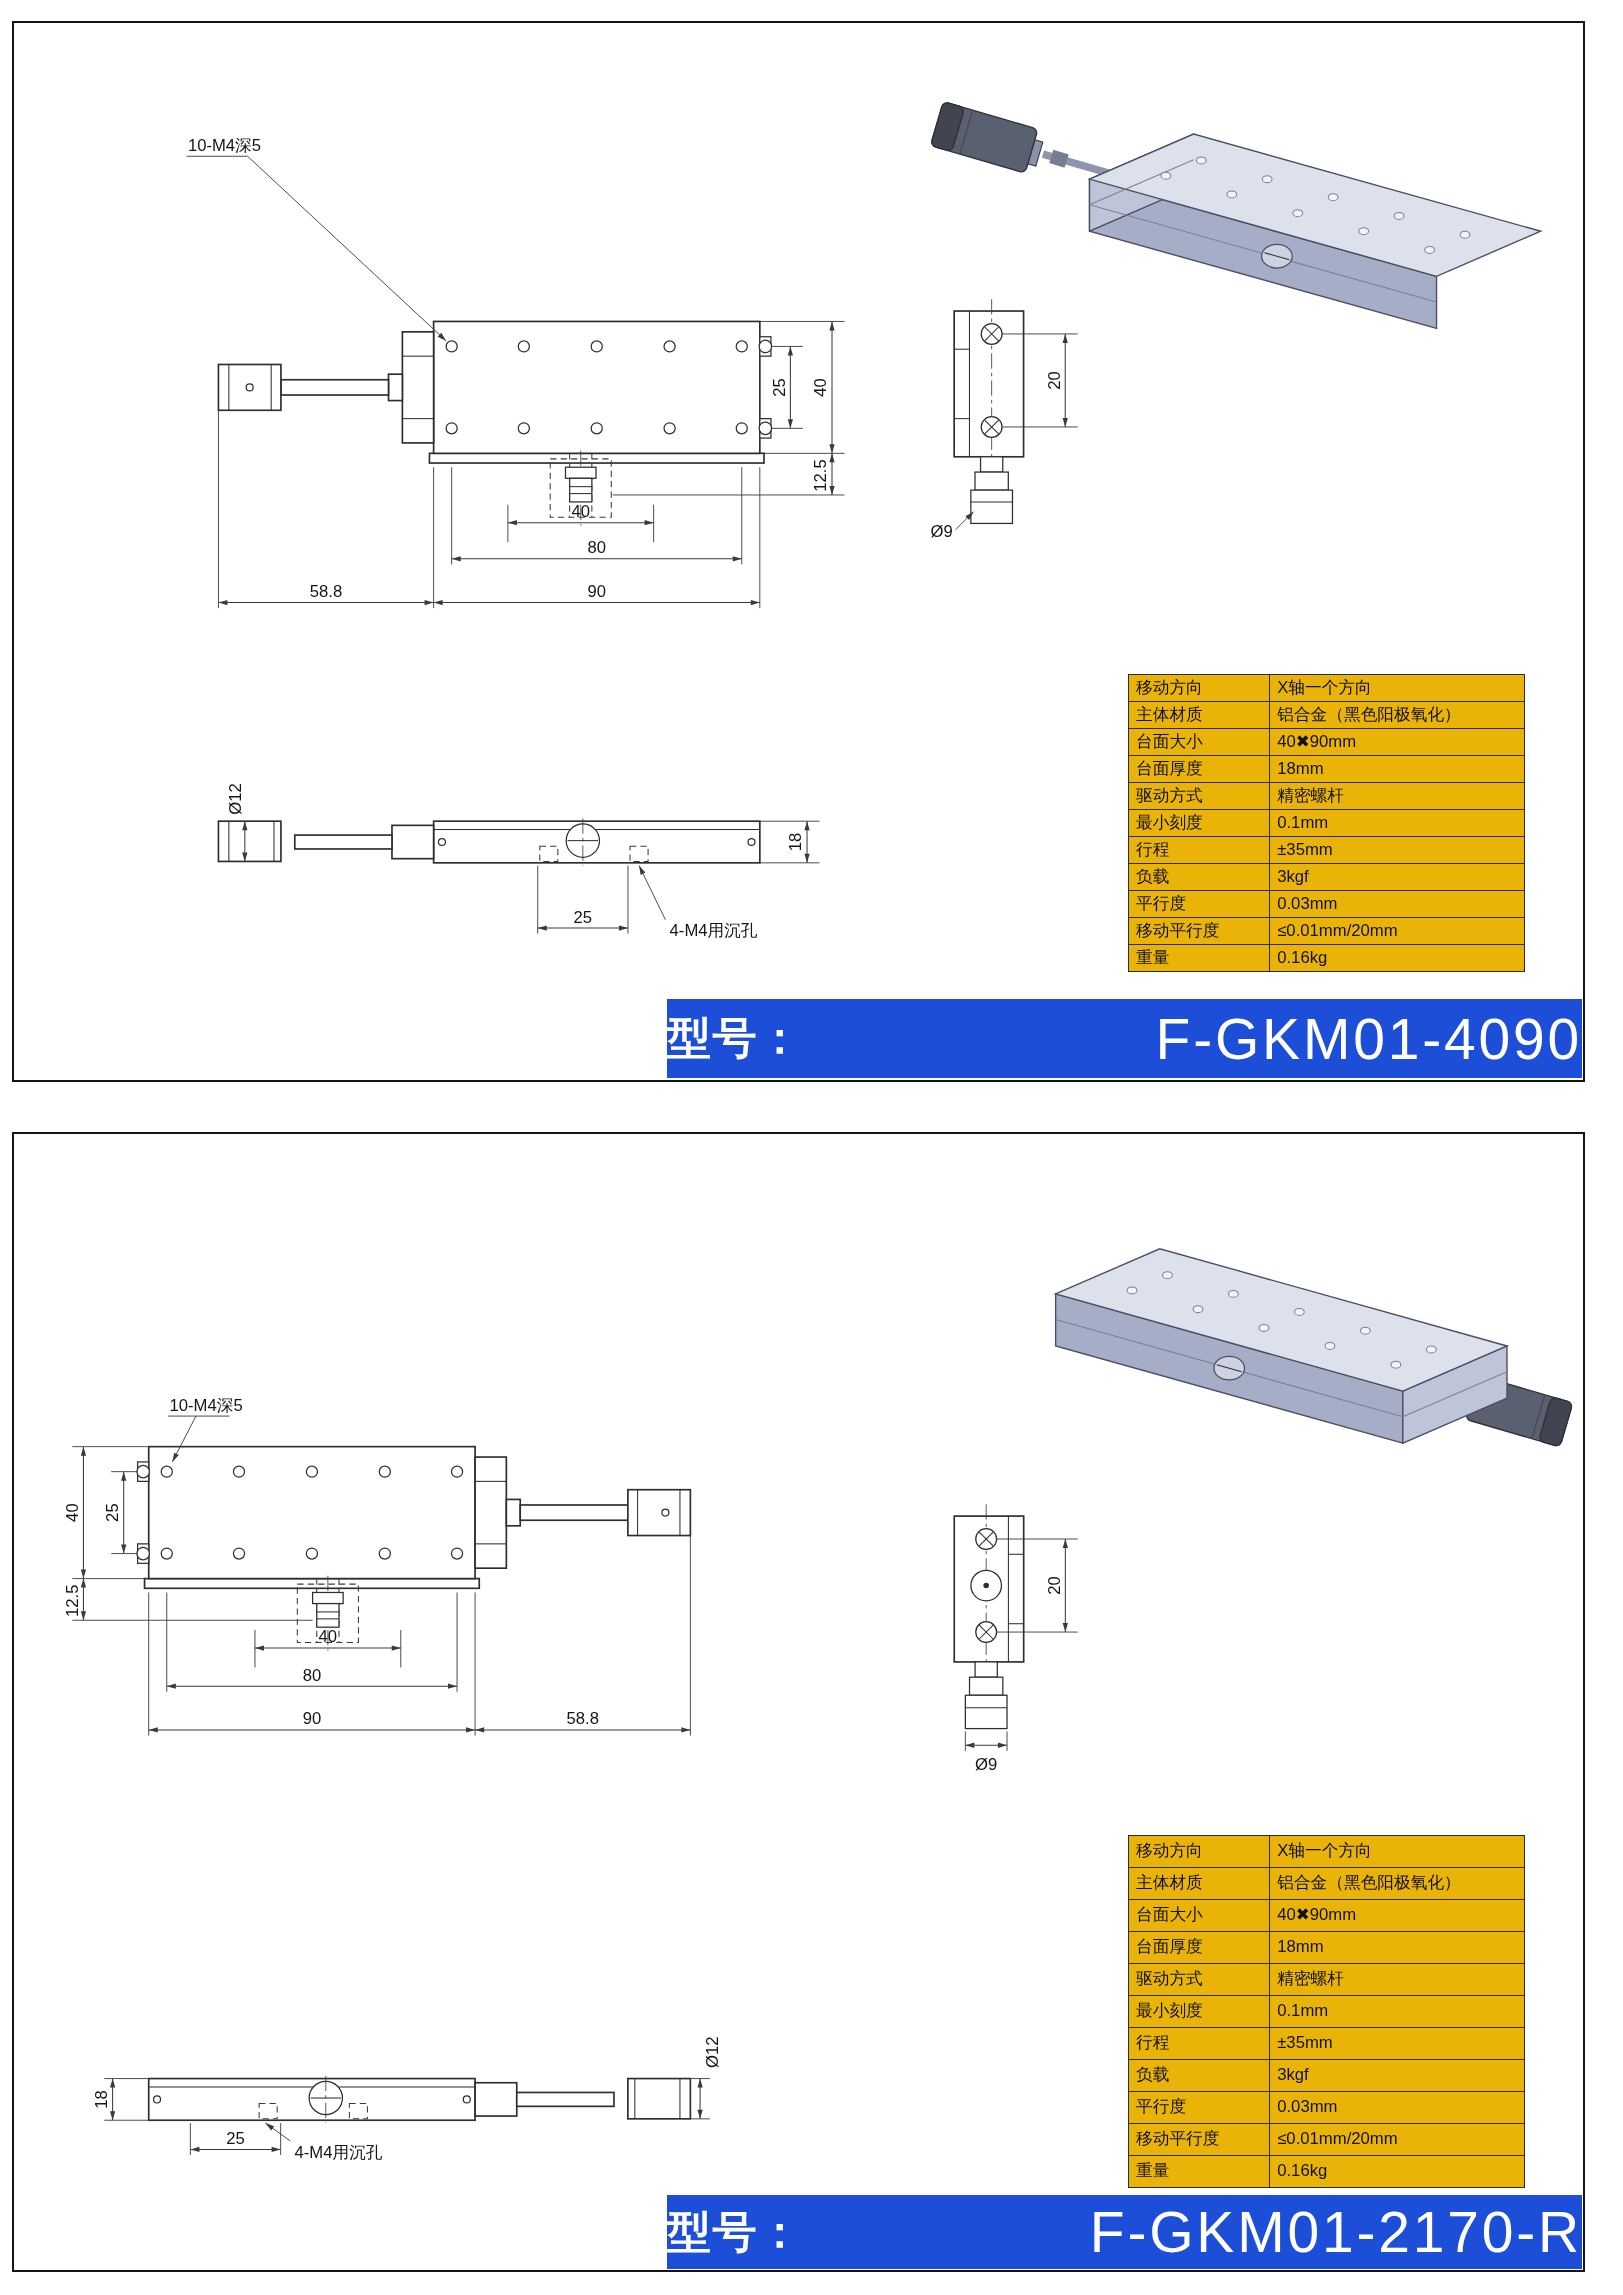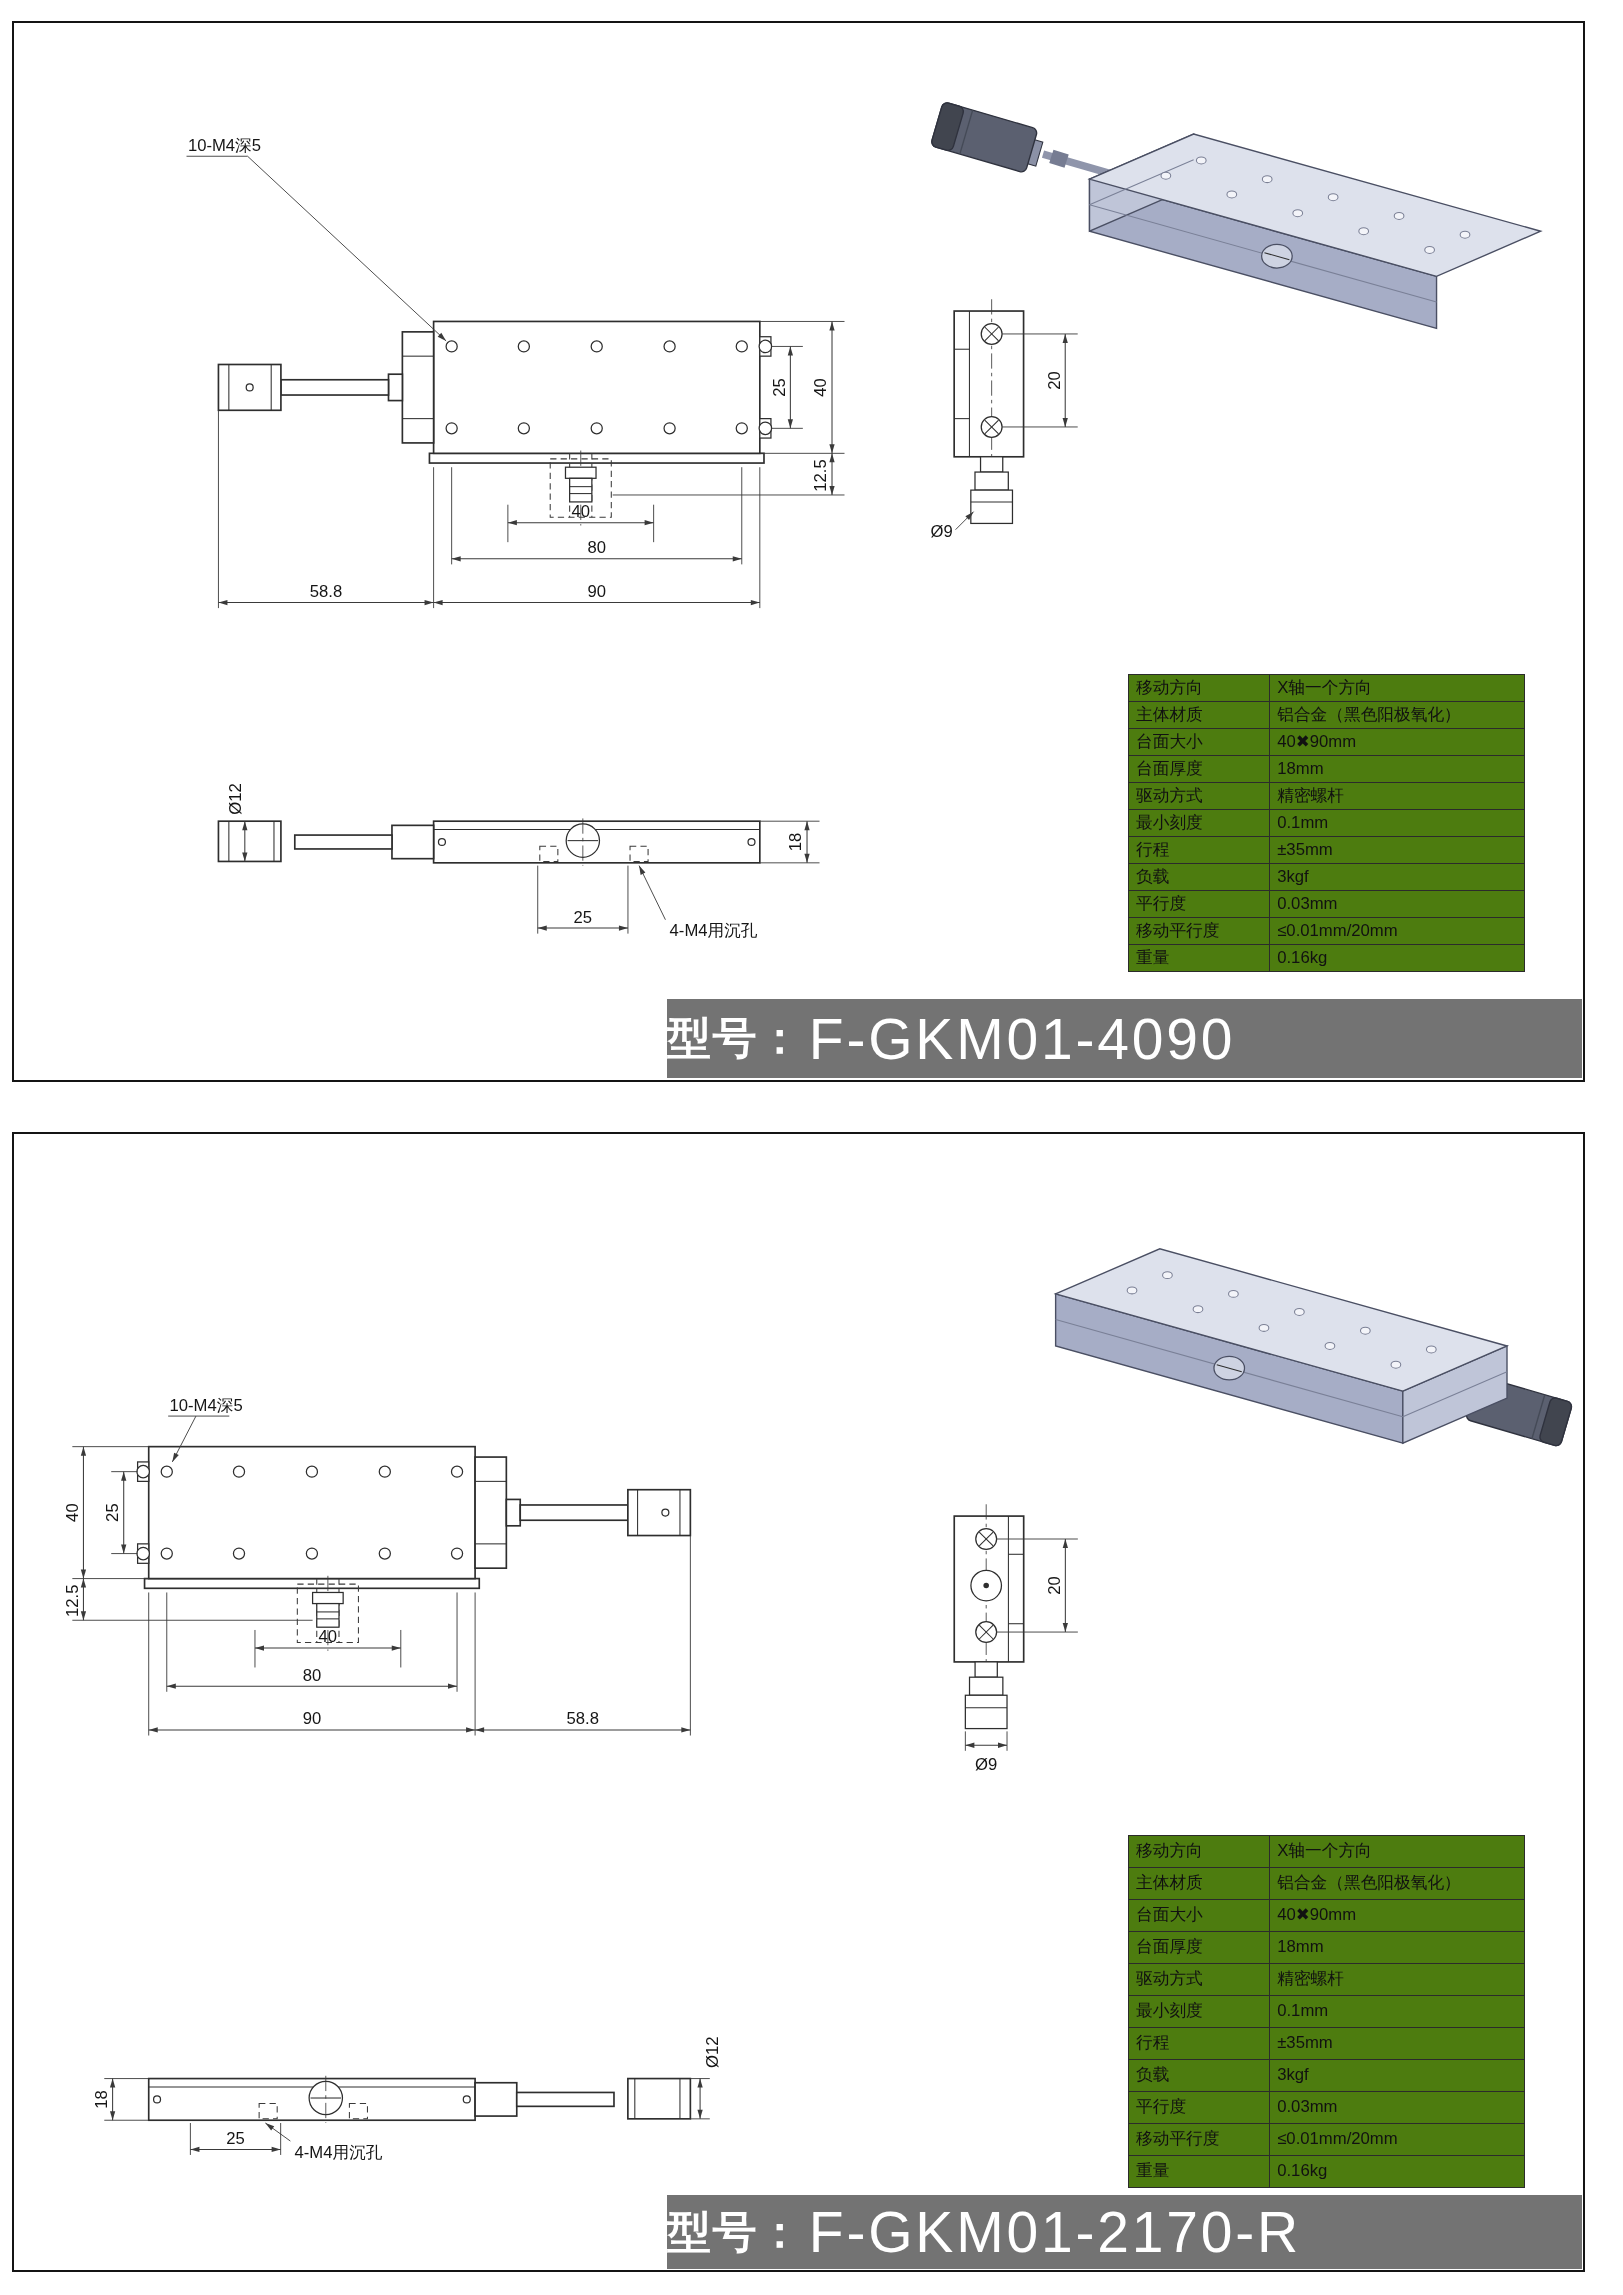--- a/index.html
+++ b/index.html
@@ -23,29 +23,29 @@
   .isoEnd{fill:#bfc5d8;stroke:#4a4f63;stroke-width:2}
   .isoHole{fill:#f3f4f9;stroke:#7a7f94;stroke-width:1.5}
   .isoLine{stroke:#7a8097;stroke-width:1.5;fill:none}
   .knobBody{fill:#5b6070;stroke:#2f323e;stroke-width:2}
   .knobCap{fill:#41454f;stroke:#2f323e;stroke-width:2}
   .knobStem{fill:#8b91a6;stroke:#2f323e;stroke-width:1.5}
   .shaft{stroke:#8f95ab;stroke-width:11}
   .collar{stroke:#767c92;stroke-width:20}
   .isoScrew{fill:#ced3e2;stroke:#4a4f63;stroke-width:1.8}
   
-  .spec-table{position:absolute;border-collapse:collapse;table-layout:fixed;background:#4d7c0f;z-index:2}
+  .spec-table{position:absolute;border-collapse:collapse;table-layout:fixed;background:#eab308;z-index:2}
   #panel1 .spec-table{left:1114px;top:651px;width:397px}
   #panel2 .spec-table{left:1114px;top:701px;width:397px}
   .spec-table td{border:1.4px solid #2b2b2b;font-size:16.7px;line-height:1;padding:0 4.2px 0 7px;vertical-align:middle;white-space:nowrap;overflow:hidden}
   #panel1 .spec-table td{height:26px}
   #panel2 .spec-table td{height:31px}
   .spec-table td.k{width:129px}
   
-  .banner{position:absolute;background:#737373;color:#fff;display:flex;align-items:center;justify-content:flex-start;z-index:3}
+  .banner{position:absolute;background:#1d4ed8;color:#fff;display:flex;align-items:center;justify-content:space-between;z-index:3}
   #panel1 .banner{left:653px;top:976px;width:915px;height:79px}
   #panel2 .banner{left:653px;top:1061px;width:915px;height:74px}
   .banner .prefix{font-size:44px;font-weight:bold;letter-spacing:1.4px}
   .banner .model{font-size:57px;font-weight:normal;letter-spacing:2.8px;margin-left:5.6px}
 </style>
 </head>
 <body>
 
 <div class="panel" id="panel1">
 

